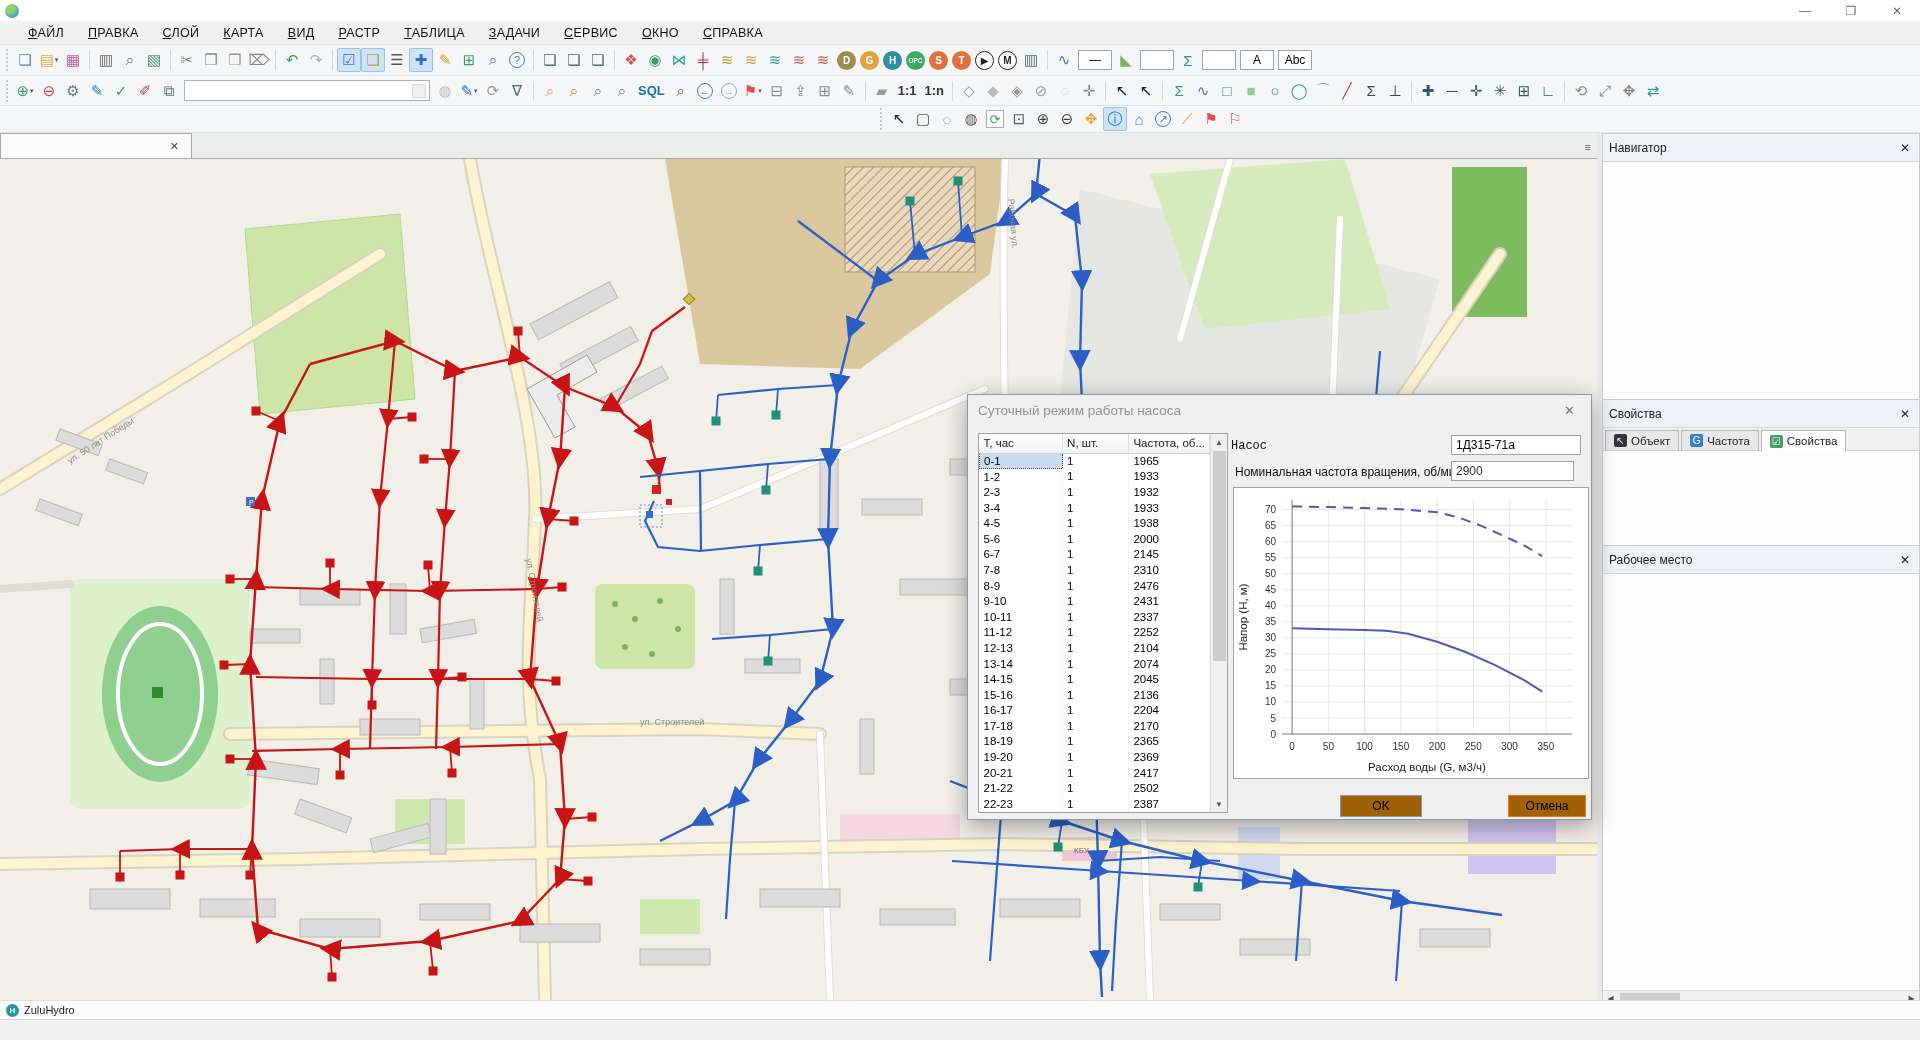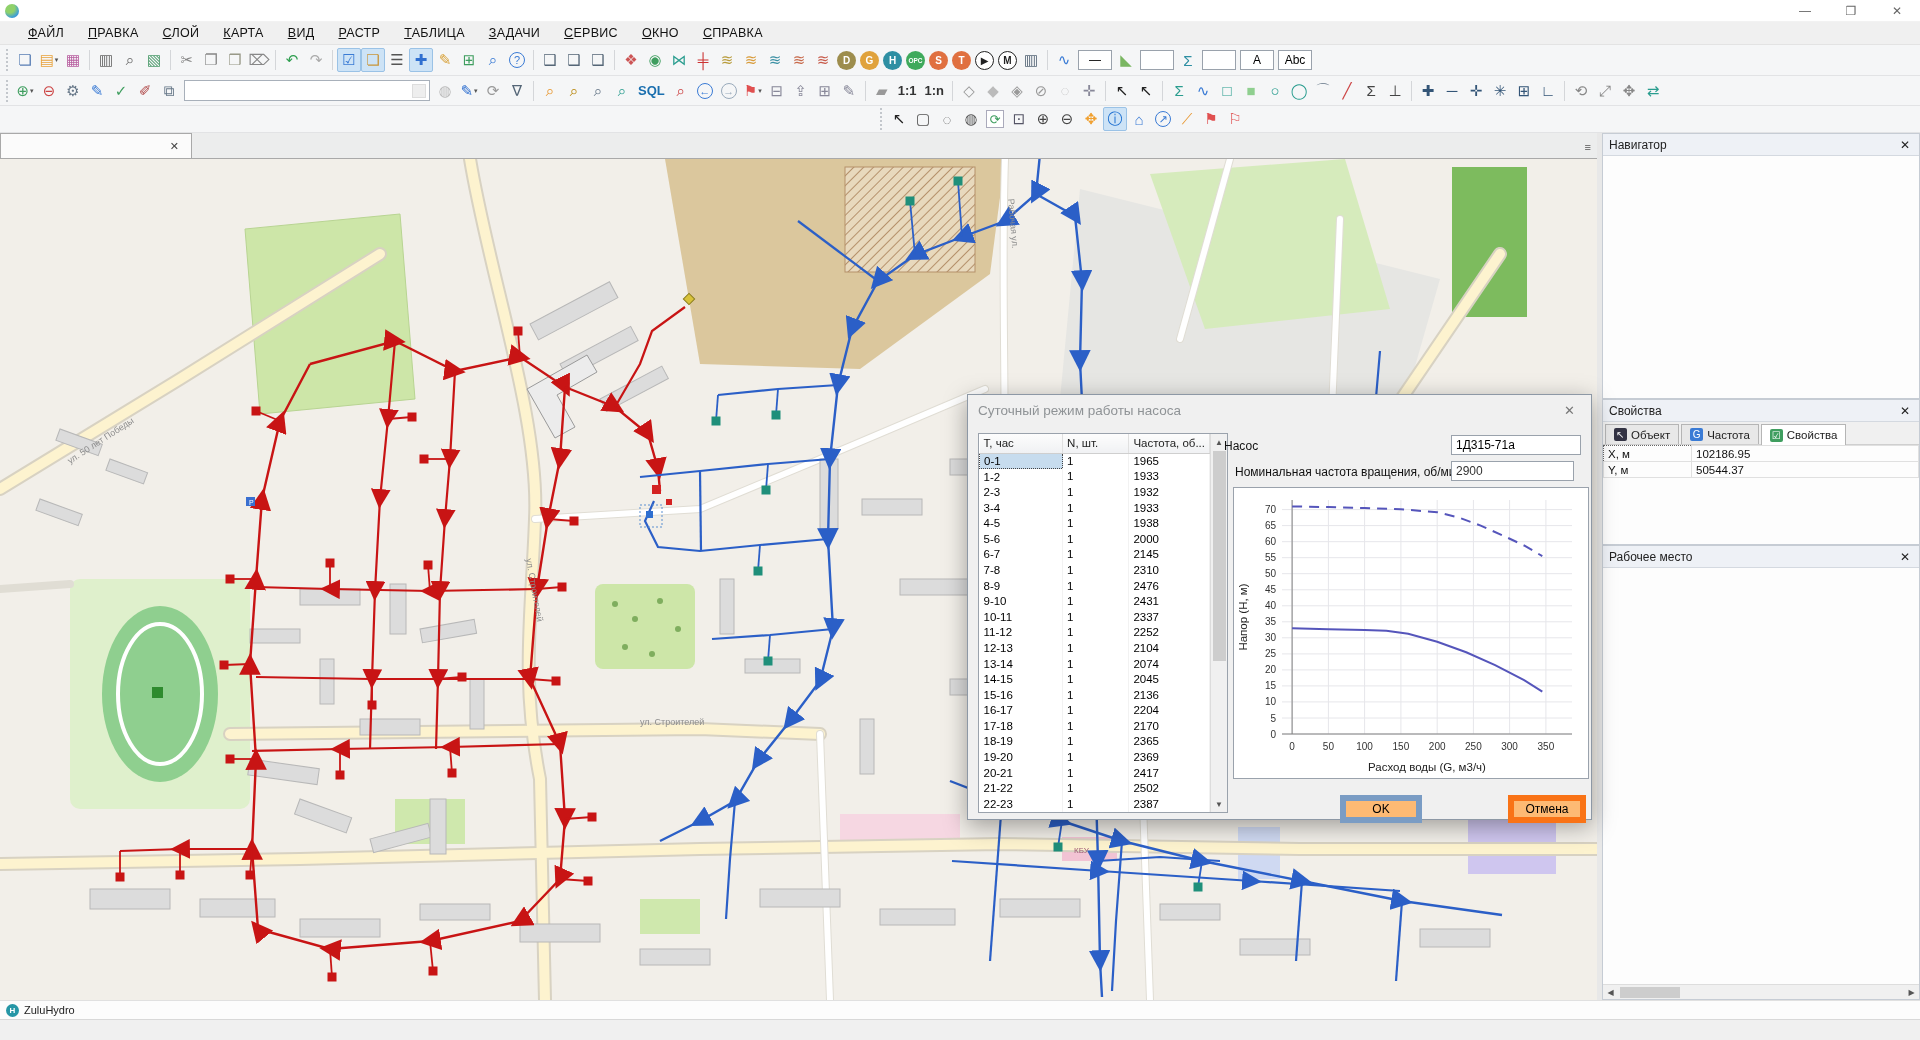--- a/index.html
+++ b/index.html
@@ -60,21 +60,21 @@
   #tab-menu { margin-left:auto; margin-bottom:5px; margin-right:6px; color:#555; font-size:11px; }
 
   
   #map { position:absolute; left:0; top:159px; width:1597px; height:841px; background:#f2efe9; overflow:hidden; }
   #splitter { position:absolute; left:1597px; top:133px; width:5px; height:867px; background:#e8e8e8; }
 
   .street-label { font-size:9px; fill:#8d8d8d; }
 
   
   .panel { position:absolute; left:1602px; width:318px; background:#fff; border:1px solid #c6ccd4; }
-  .panel-header { height:22px; background:#eef1f6; border-bottom:1px solid #d4d9e0; display:flex;
+  .panel-header { height:28px; background:#eef1f6; border-bottom:1px solid #d4d9e0; display:flex;
     align-items:center; padding:0 6px; font-size:12px; color:#222; }
   .panel-close { margin-left:auto; font-weight:bold; color:#222; font-size:12px; padding:0 3px; }
   #panel-navigator { top:133px; height:266px; }
   #panel-properties { top:399px; height:146px; }
   #panel-workspace { top:545px; height:455px; }
   .panel-body { background:#fdfdfd; width:100%; height:calc(100% - 22px); position:relative; }
 
   #props-tabs { display:flex; height:23px; background:#f0f0f0; border-bottom:1px solid #cfcfcf; padding-top:2px; }
   .ptab { display:flex; align-items:center; gap:4px; padding:0 8px; font-size:11.5px; border:1px solid #b5b5b5;
     border-bottom:none; background:#e8e8e8; margin-left:2px; color:#222; }
@@ -116,21 +116,21 @@
   .dlg-label { position:absolute; font-size:12px; color:#111; }
   .dlg-field { position:absolute; height:20px; border:1px solid #9aa2ac; background:#fff;
     font-size:12px; display:flex; align-items:center; padding:0 4px; color:#000; }
   .dlg-field.disabled { background:#fff; color:#333; }
 
   #chart-box { position:absolute; left:265px; top:92px; width:356px; height:292px; background:#fff;
     border:1px solid #9aa2ac; }
   .ctick { font-size:10px; fill:#333; font-family:"Liberation Sans",sans-serif; }
   .clabel { font-size:11.5px; fill:#222; font-family:"Liberation Sans",sans-serif; }
 
-  .dlg-btn { position:absolute; height:28px; background:#fdba74; border:6px solid #f97316;
+  .dlg-btn { position:absolute; height:22px; background:#a16207; border:1px solid #f97316;
     font-size:12px; display:flex; align-items:center; justify-content:center; color:#000; }
   #btn-ok { left:372px; top:400px; width:82px; border-color:#7a9cc4; }
   #btn-cancel { left:540px; top:400px; width:78px; }
 
   
   #status-a { position:absolute; left:0; top:1000px; width:1920px; height:19px; background:#fcfcfc;
     border-top:1px solid #e0e0e0; display:flex; align-items:center; padding-left:6px; gap:5px; }
   #zulu-badge { width:13px; height:13px; border-radius:50%; background:#2596a6; color:#fff; font-size:8px;
     font-weight:bold; display:flex; align-items:center; justify-content:center; }
   #status-a span { font-size:11px; color:#222; }
@@ -790,32 +790,20 @@
         </div>
         <div class="ptab">
           <span class="picon" style="background: rgb(58, 123, 213);">G</span>
           <span>Частота</span>
         </div>
         <div class="ptab active">
           <span class="picon" style="background: rgb(63, 158, 95);">☑</span>
           <span>Свойства</span>
         </div>
       </div>
-    <table id="props-grid">
-        <tbody>
-          <tr>
-            <td class="k focus">X, м</td>
-            <td>102186.95</td>
-          </tr>
-          <tr>
-            <td class="k">Y, м</td>
-            <td>50544.37</td>
-          </tr>
-        </tbody>
-      </table>
   </div>
 </div>
 
 <div class="panel" id="panel-workspace">
   <div class="panel-header">
     <span>Рабочее место</span>
     <span class="panel-close">✕</span>
   </div>
   <div class="panel-body">
     <div class="hscroll">
@@ -964,21 +952,21 @@
           </tr>
         </tbody>
     </table>
     <div id="table-scroll">
       <span class="sbtn">▲</span>
       <span class="sthumb"></span>
       <span class="sbtn" style="margin-top:auto">▼</span>
     </div>
   </div>
 
-  <span class="dlg-label" style="left:256px; top:44px;">Насос</span>
+  <span class="dlg-label" style="left:263px; top:44px;font-family:Liberation Mono, monospace;">Насос</span>
   <div class="dlg-field" style="left:483px; top:40px; width:130px;">1Д315-71а</div>
 
   <span class="dlg-label" style="left:267px; top:70px;">Номинальная частота вращения, об/мин:</span>
   <div class="dlg-field disabled" style="left:483px; top:66px; width:123px;">2900</div>
 
   <div id="chart-box">
     <svg id="chart-svg" width="354" height="290">
         <line x1="58.1" y1="12" x2="58.1" y2="246" stroke="#e6e6ea"></line>
         <line x1="94.4" y1="12" x2="94.4" y2="246" stroke="#e6e6ea"></line>
         <line x1="130.6" y1="12" x2="130.6" y2="246" stroke="#e6e6ea"></line>

